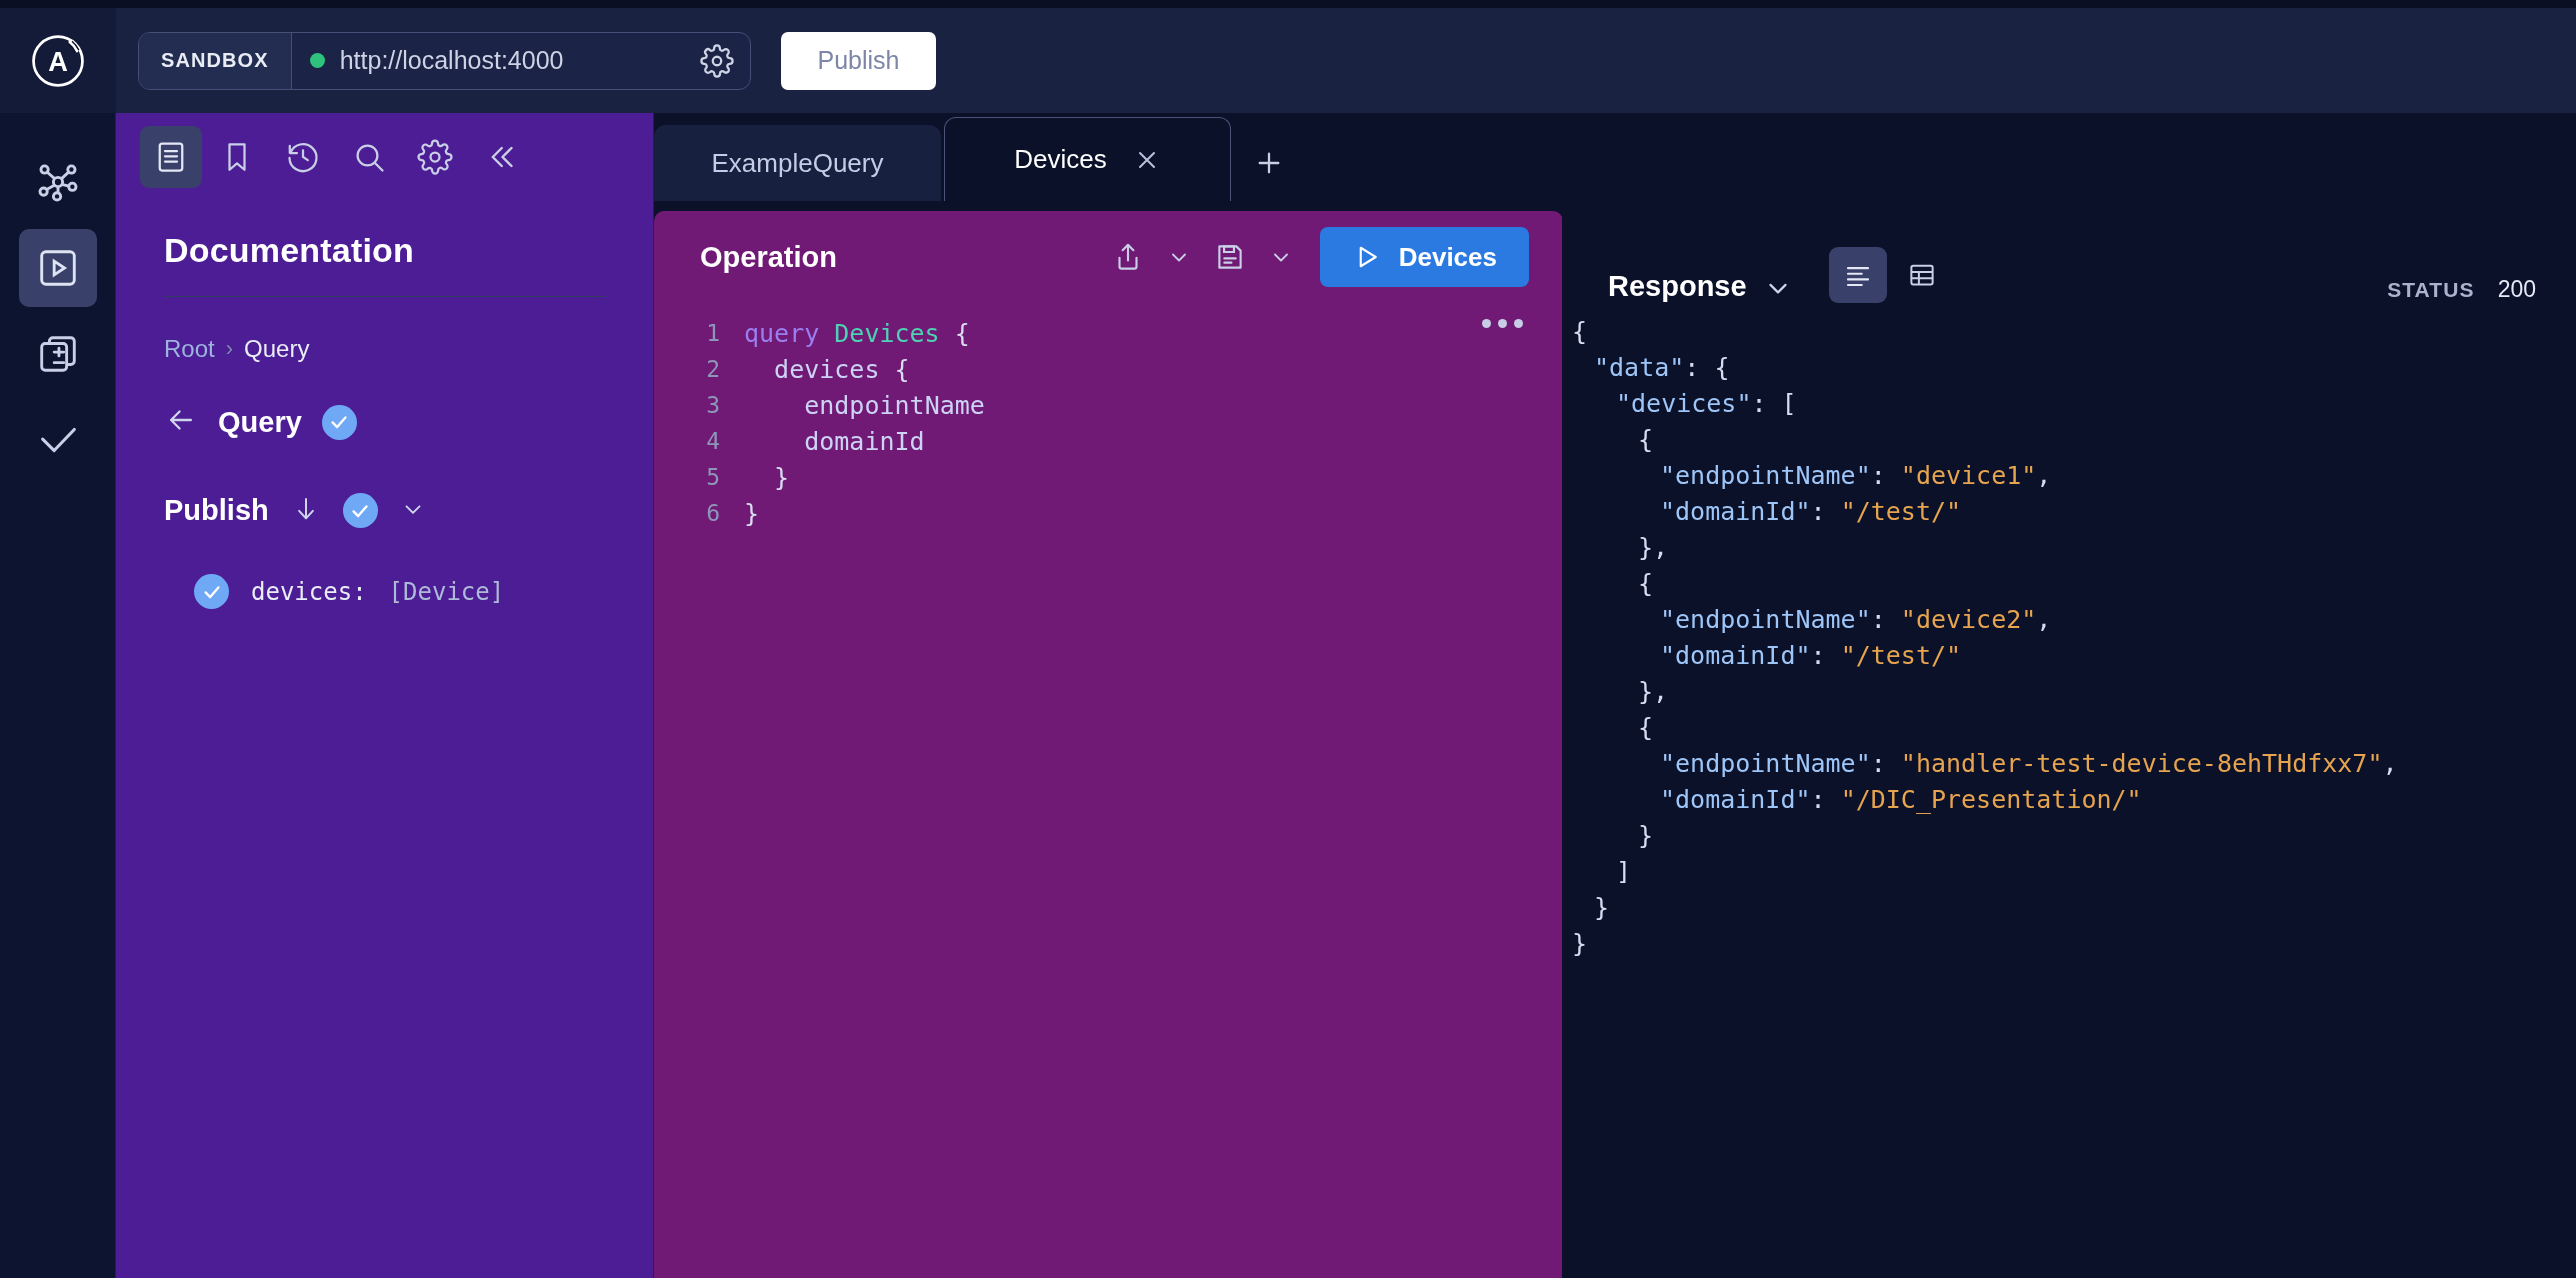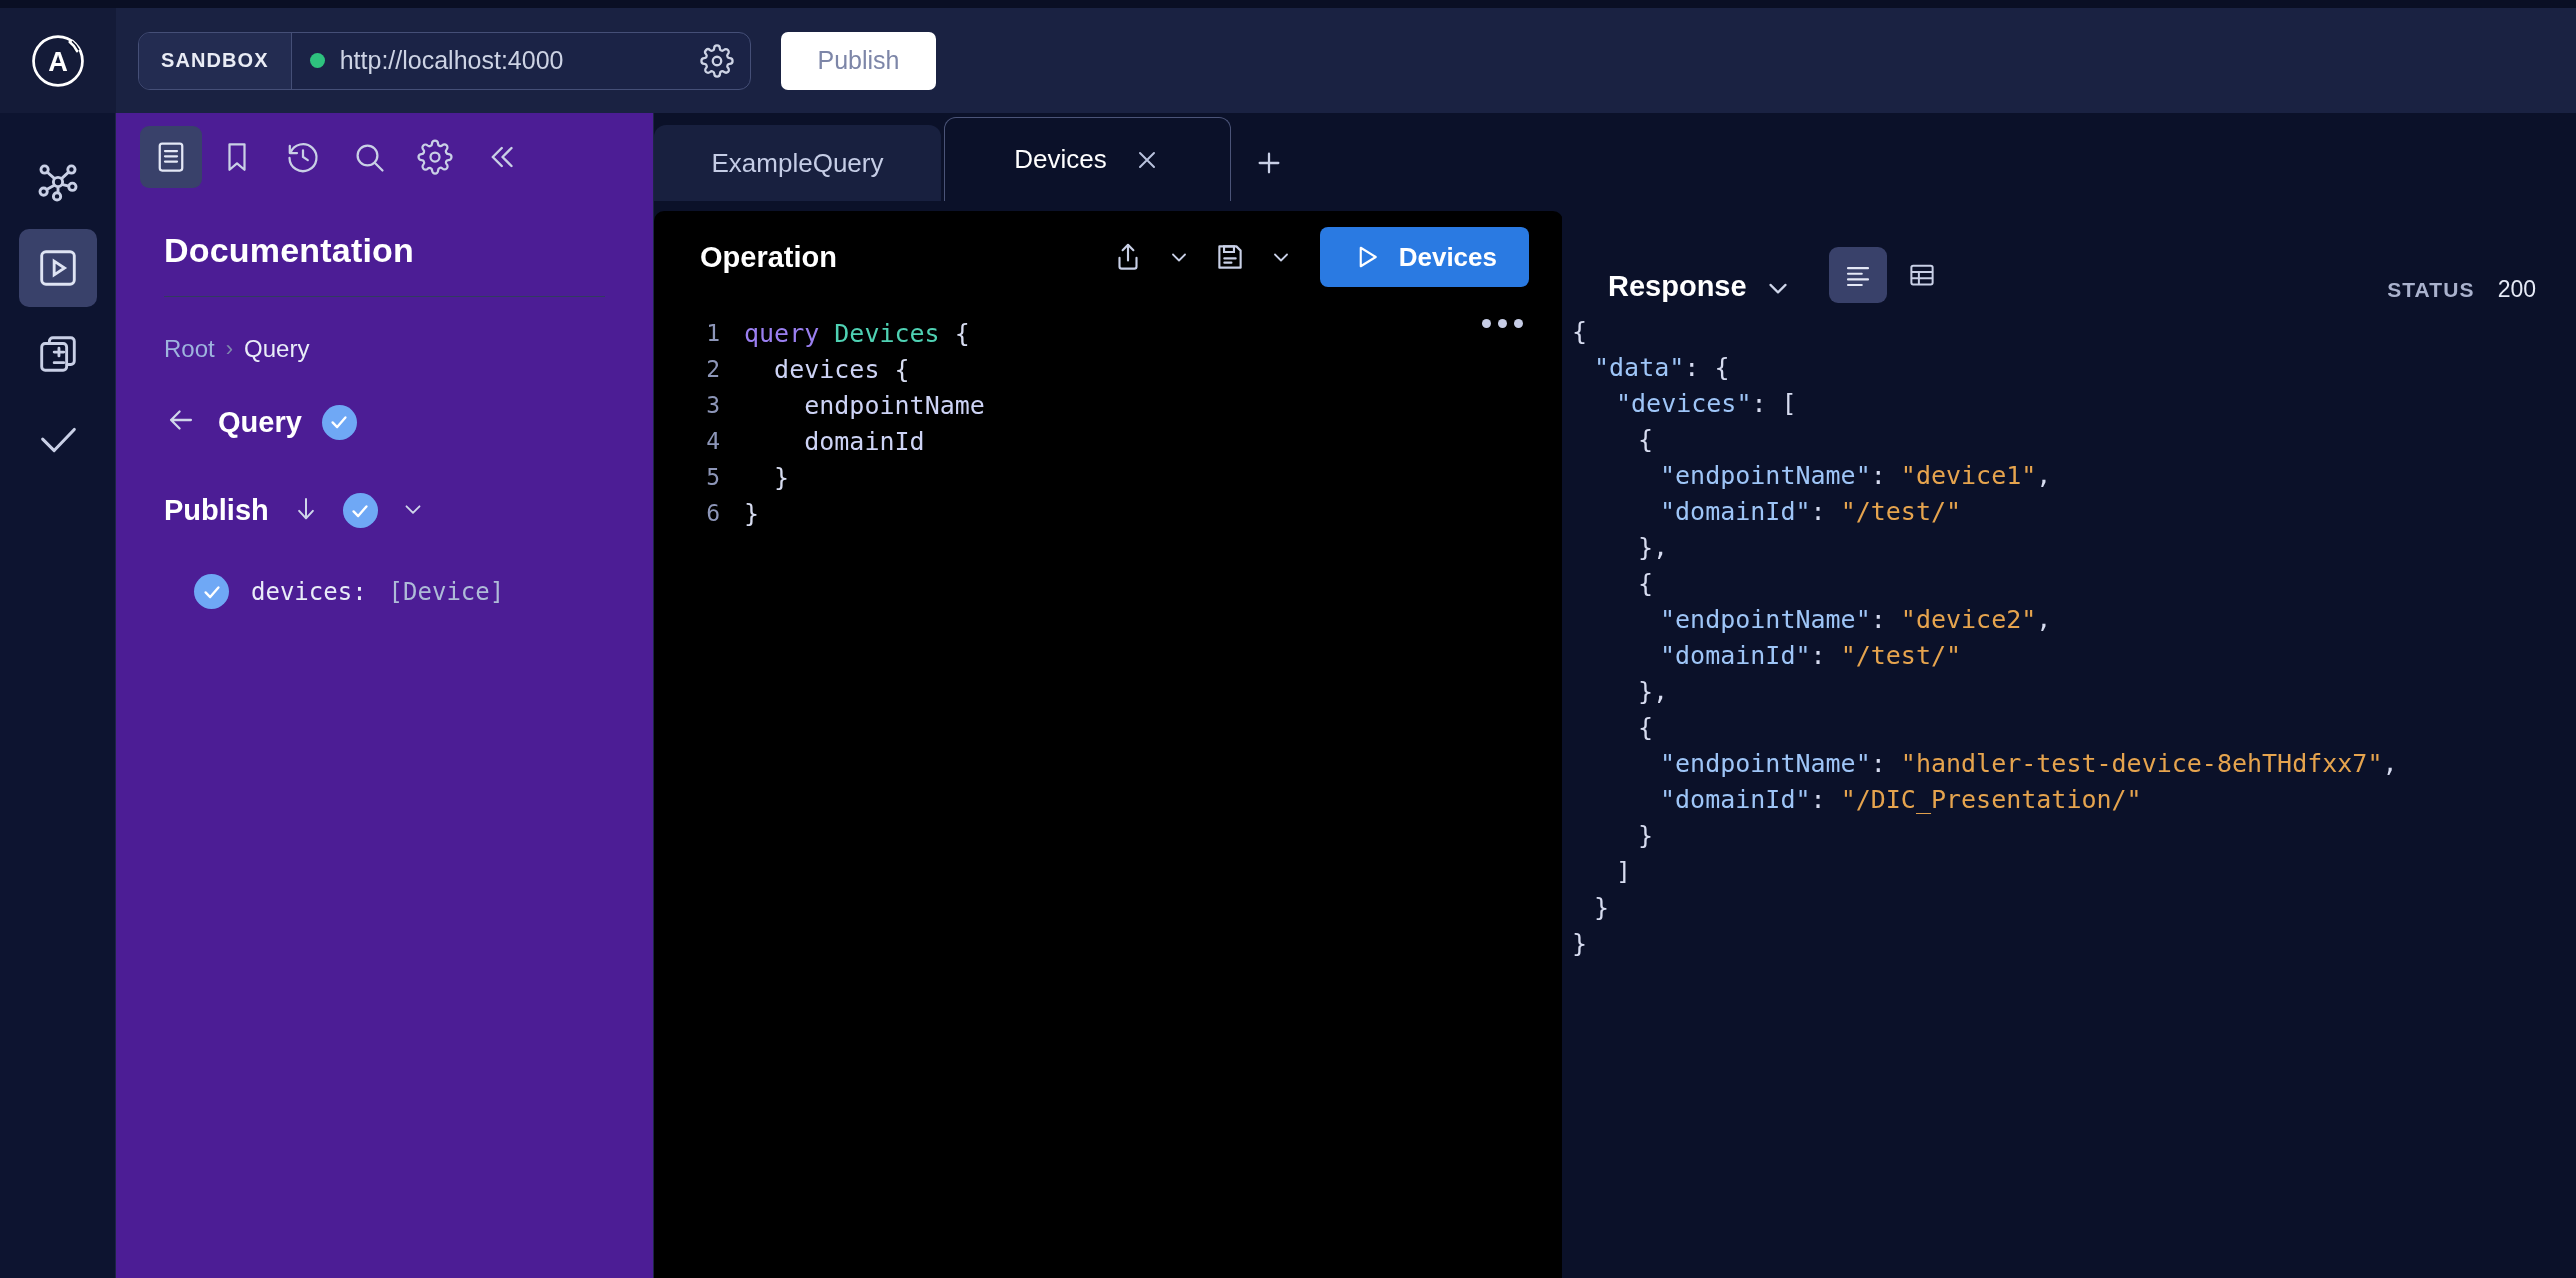--- a/index.html
+++ b/index.html
@@ -125,21 +125,21 @@
     height: 84px;
   }
   .tab-close { display: flex; align-items: center; }
   .tab-add {
     width: 70px; height: 76px; display: flex; align-items: center; justify-content: center;
   }
 
   
   .op-panel {
     position: absolute; top: 211px; left: 654px; width: 909px; bottom: 0;
-    background: #000000; border-radius: 10px 10px 0 0;
+    background: #701a75; border-radius: 10px 10px 0 0;
   }
   .op-header {
     height: 92px; display: flex; align-items: center; padding: 0 34px 0 46px; gap: 0;
   }
   .op-title { font-size: 29px; font-weight: 700; color: #ffffff; }
   .op-actions { margin-left: auto; display: flex; align-items: center; gap: 6px; }
   .icon-btn {
     width: 52px; height: 52px; display: flex; align-items: center; justify-content: center;
   }
   .chev-btn { width: 38px; height: 52px; display: flex; align-items: center; justify-content: center; }

